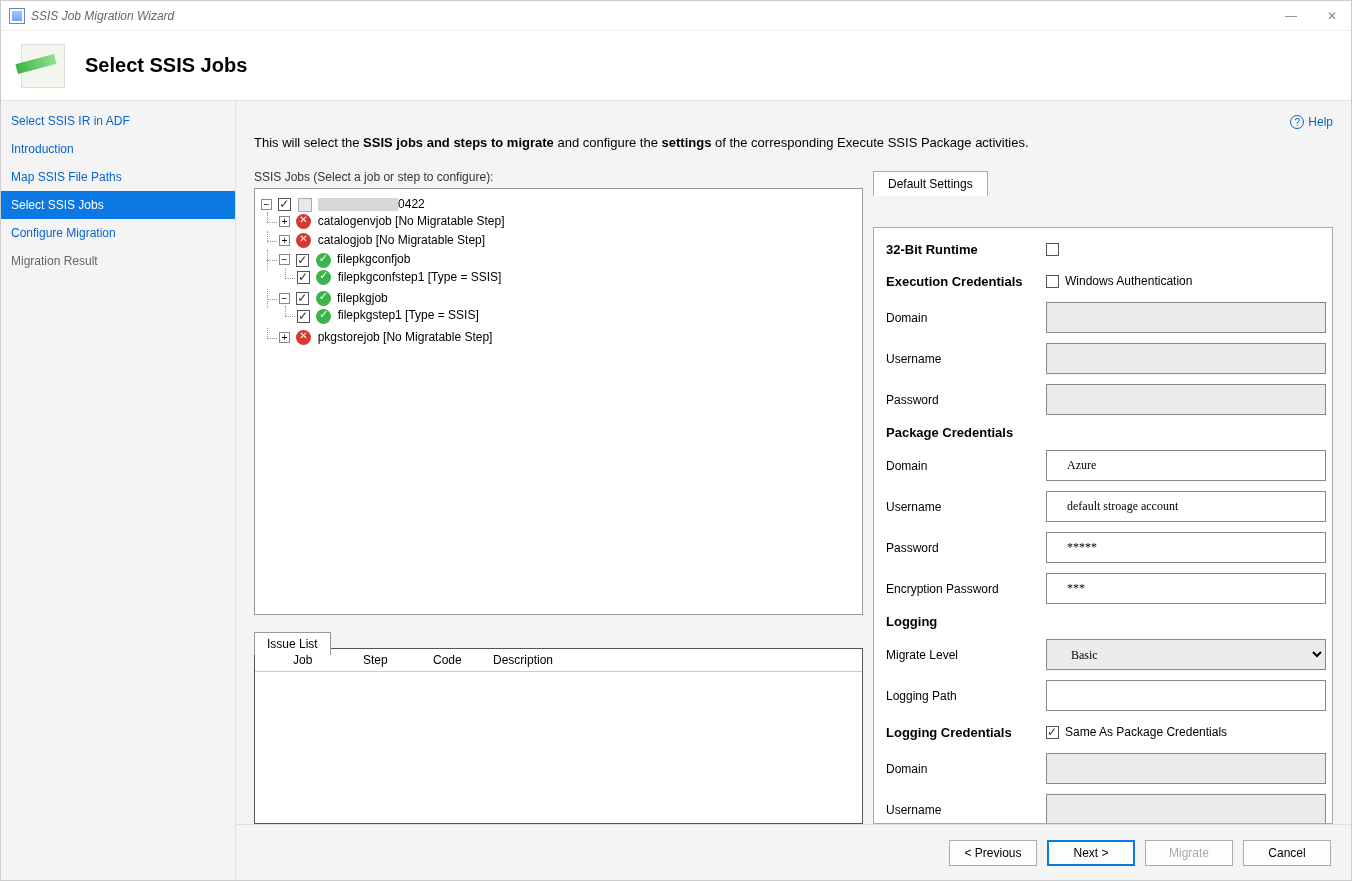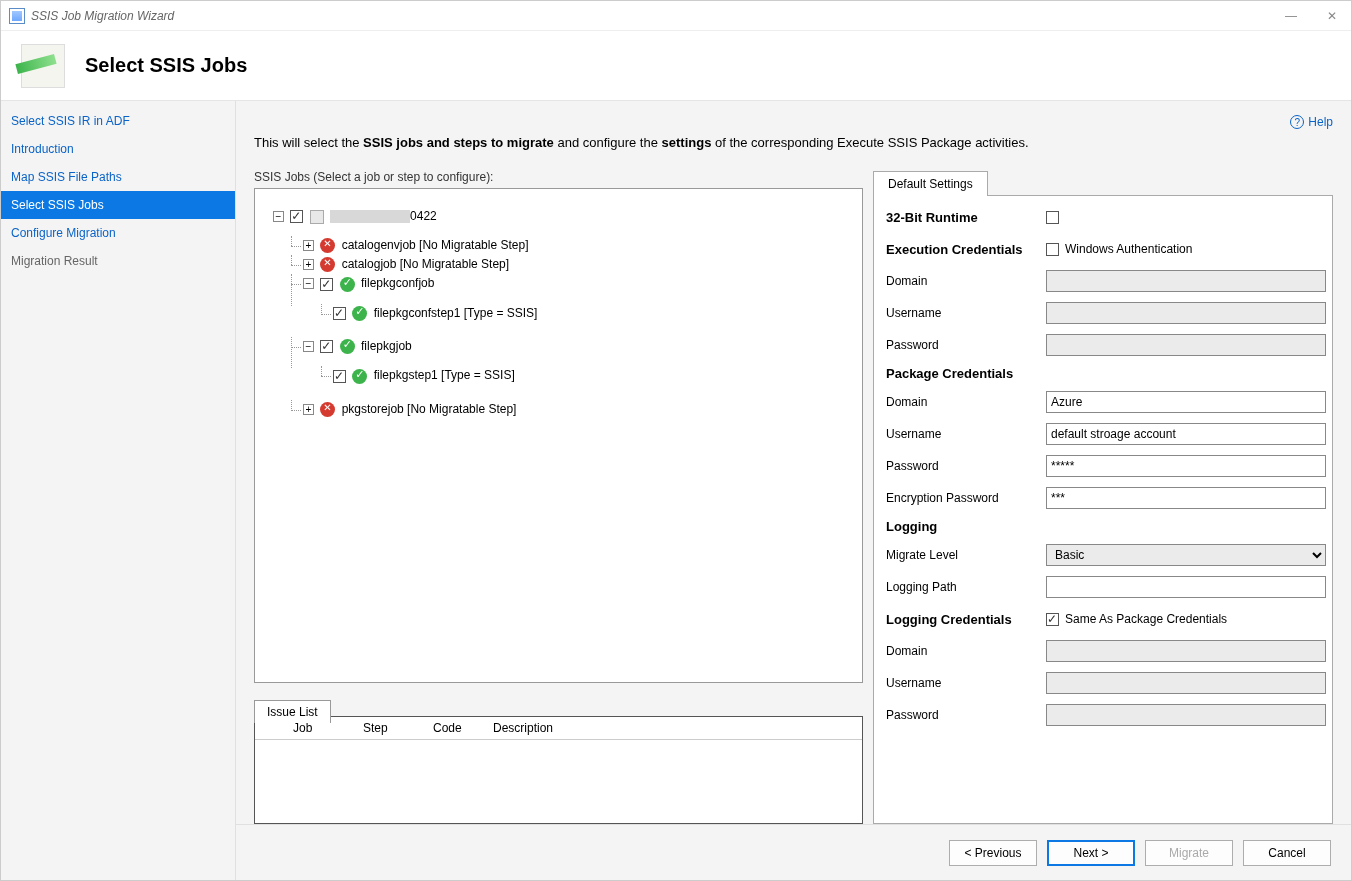--- a/index.html
+++ b/index.html
@@ -139,21 +139,21 @@
 }
 .subhead { font-size: 12px; color: #333; margin-bottom: 4px; }
 
 .tree-box {
   background: #fff;
   border: 1px solid #999;
   flex: 1;
   padding: 6px;
   overflow: auto;
 }
-.tree ul { list-style: none; margin: 12px; padding-left: 18px; }
+.tree ul { list-style: none; margin: 0; padding-left: 18px; }
 .tree > ul { padding-left: 0; }
 .tree li { position: relative; padding: 2px 0; white-space: nowrap; }
 .tree li::before {
   content: '';
   position: absolute;
   left: -12px; top: 0; bottom: 50%;
   border-left: 1px dotted #999;
 }
 .tree li::after {
   content: '';
@@ -194,21 +194,21 @@
 .status-ok::after { content: '✓'; color: #fff; font-size: 11px; position: absolute; left: 3px; top: -1px; }
 .status-err { background: #d43a2f; }
 .status-err::after { content: '✕'; color: #fff; font-size: 10px; position: absolute; left: 3px; top: 0; }
 
 .issue-section { margin-top: 10px; display: flex; flex-direction: column; }
 .issue-tab {
   display: inline-block; background: #fff; border: 1px solid #999; border-bottom: none;
   padding: 4px 12px; position: relative; top: 7px; z-index: 1;
 }
 .issue-box {
-  background: #fff; border: 1px solid #555; height: 108px;
+  background: #fff; border: 1px solid #555; height: 176px;
   overflow: auto;
 }
 .issue-header {
   display: flex; padding: 4px 0; border-bottom: 1px solid #ccc;
 }
 .issue-header div { padding: 0 8px; }
 .ih-icon { width: 30px; }
 .ih-job { width: 70px; }
 .ih-step { width: 70px; }
 .ih-code { width: 60px; }
@@ -222,28 +222,29 @@
 .settings-tab {
   display: inline-block; background: #fff; border: 1px solid #aaa; border-bottom: none;
   padding: 5px 14px; font-size: 12px; position: relative; top: 1px; z-index: 1;
 }
 .settings-box {
   flex: 1;
   background: #fff;
   border: 1px solid #aaa;
   padding: 10px 6px 10px 12px;
   overflow-y: scroll;
+  margin-top: 32px;
 }
 .form-row { display: flex; align-items: center; margin-bottom: 10px; min-height: 22px; }
 .form-label { width: 160px; font-size: 12px; }
 .section-header { font-weight: bold; font-size: 13px; margin: 6px 0 10px 0; }
 .inline-header { font-weight: bold; font-size: 13px; width: 160px; }
 input[type=text], input[type=password], select {
-  flex: 1; height: 22px; border: 1px solid #888; padding: 0 4px;
-  font-family: Liberation Sans, sans-serif; font-size: 12px;
+  flex: 1; height: 31px; border: 1px solid #888; padding: 0 20px;
+  font-family: Liberation Serif, serif; font-size: 12px;
 }
 input[disabled] { background: #ebebeb; color: #888; }
 select { background: #ebebeb; }
 .inline-checkbox {
   display: inline-block; width: 13px; height: 13px; border: 1px solid #555;
   margin-right: 6px; position: relative; vertical-align: middle; background: #fff;
 }
 .inline-checkbox.checked::after {
   content: '✓'; position: absolute; left: 0; top: -2px; font-size: 12px; color: #333;
 }

